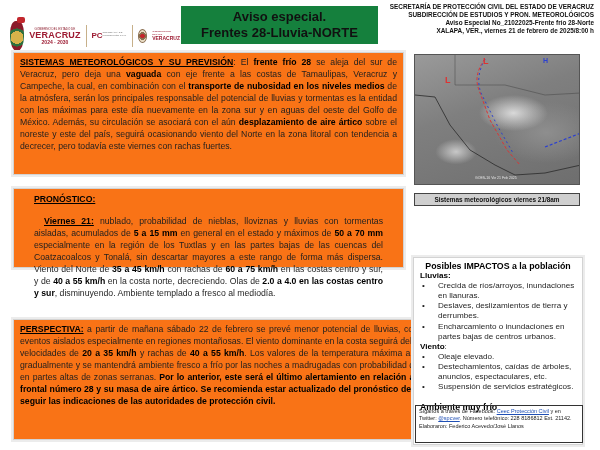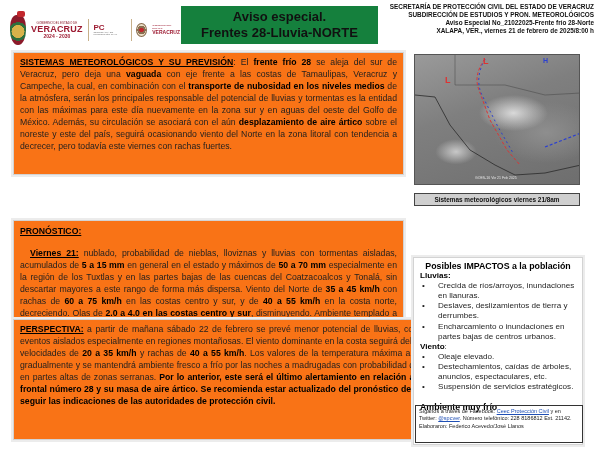--- a/index.html
+++ b/index.html
@@ -1,42 +1,42 @@
 <!DOCTYPE html>
 <html><head>
 <meta charset="utf-8">
 <style>
   * { box-sizing: border-box; margin: 0; padding: 0; }
   html, body { width: 600px; height: 450px; background: #ffffff; overflow: hidden; }
   body { position: relative; font-family: "Liberation Sans", sans-serif; color: #1a1a1a; }
 
-  .logos { position: absolute; left: 10px; top: 12px; height: 36px; width: 170px; display: flex; align-items: center; gap: 5px; }
+  .logos { position: absolute; left: 10px; top: 18px; height: 36px; width: 170px; display: flex; align-items: center; gap: 5px; }
   .shield { width: 22px; height: 30px; border-radius: 40% 40% 48% 48%; background: radial-gradient(circle at 50% 55%, #d8b24a 0 35%, #2f6e3d 36% 50%, #8b1a2a 51% 100%); position: relative; }
   .shield::before { content: ""; position: absolute; left: 7px; top: -4px; width: 8px; height: 6px; background: #c2272d; border-radius: 2px; }
   .gov { display: flex; flex-direction: column; align-items: center; line-height: 1; }
   .gov .small { font-size: 3px; color: #8b1a2a; }
   .gov .big { font-size: 9px; font-weight: bold; color: #9d1b32; letter-spacing: 0.2px; }
   .gov .yrs { font-size: 5px; color: #9d1b32; font-weight: bold; }
   .vsep { width: 1px; height: 22px; background: #c7b08a; }
-  .pc { display: flex; flex-direction: column; line-height: 1; }
+  .pc { display: flex; flex-direction: row; line-height: 1; }
   .pc .pct { font-size: 8px; font-weight: bold; color: #9d1b32; }
   .pc .pcs { font-size: 2.5px; color: #777; }
   .seal { width: 14px; height: 14px; border-radius: 50%; background: radial-gradient(circle, #c2272d 0 30%, #8a6e50 31% 55%, #e9dcc4 56% 100%); border: 1px solid #8a6e50; }
   .ver2 { display: flex; flex-direction: column; line-height: 1; }
   .ver2 .s { font-size: 2.5px; color: #9d1b32; }
   .ver2 .b { font-size: 5px; color: #9d1b32; font-weight: bold; }
 
   .title-box { position: absolute; left: 181px; top: 6px; width: 197px; height: 38px; background: #15803d; text-align: center; font-weight: bold; font-size: 13px; line-height: 16px; padding-top: 3px; color: #111; }
 
   .header-info { position: absolute; right: 6px; top: 3px; width: 225px; text-align: right; font-size: 6.4px; line-height: 8px; font-weight: bold; color: #111; }
 
   .panel { position: absolute; background: #f97316; border: 1px solid #d3d3d3; box-shadow: 0 0 0 2px #ececec; font-size: 8.7px; line-height: 12.05px; text-align: justify; color: #1f1f1f; }
   .panel b { color: #000; }
   #p-sistemas { left: 13px; top: 52px; width: 391px; height: 123px; padding: 3px 6px; }
-  #p-pronostico { left: 13px; top: 188px; width: 391px; height: 120px; padding: 4px 6px; margin-top: 32px; }
+  #p-pronostico { left: 13px; top: 188px; width: 391px; height: 80px; padding: 4px 20px; }
   #p-perspectiva { left: 13px; top: 319px; width: 446px; height: 121px; padding: 3px 6px; }
   .sec-title { font-weight: bold; text-decoration: underline; color: #000; }
   .pron-day { padding-left: 10px; }
 
   .map { position: absolute; left: 414px; top: 54px; width: 166px; height: 131px; background:
       radial-gradient(ellipse 30% 20% at 60% 45%, #d9d9d9 0%, transparent 70%),
       radial-gradient(ellipse 18% 14% at 25% 75%, #c8c8c8 0%, transparent 70%),
       radial-gradient(ellipse 40% 30% at 80% 60%, #8e8e8e 0%, transparent 80%),
       linear-gradient(160deg, #9a9a9a 0%, #7f7f7f 40%, #6e6e6e 100%);
     border: 1px solid #555; overflow: hidden; }

